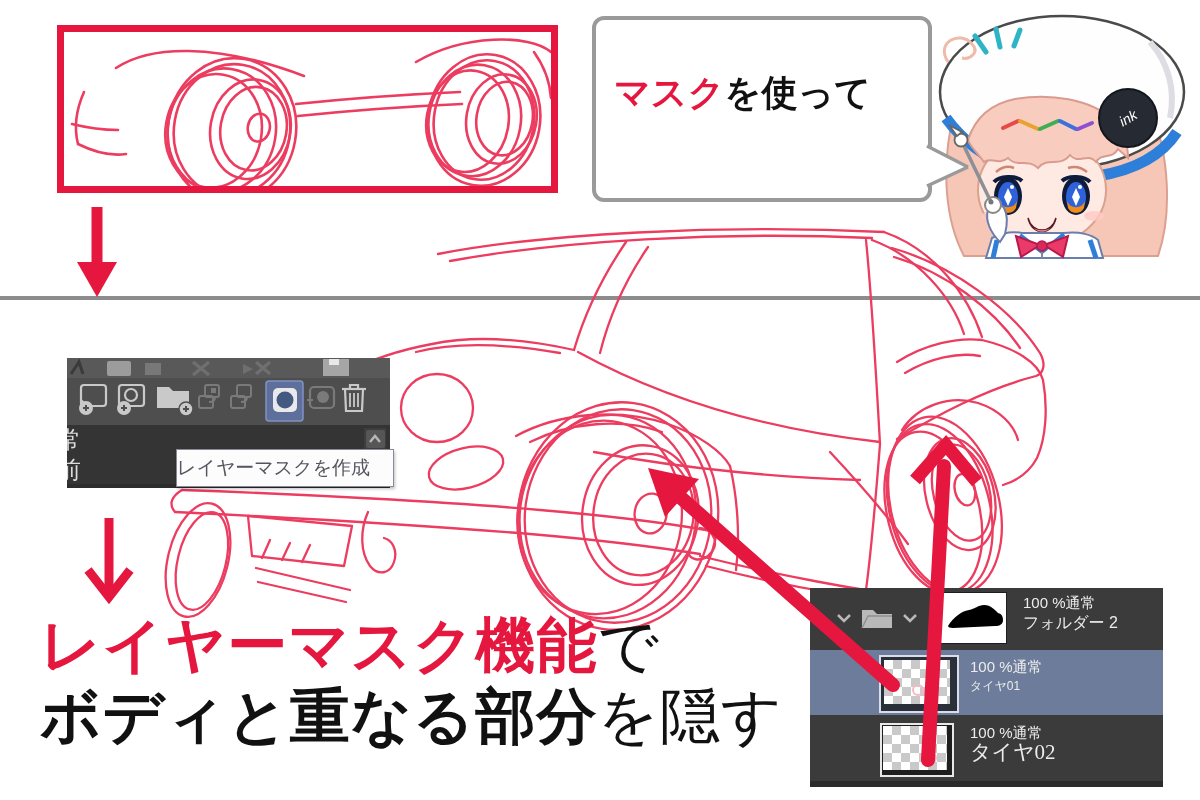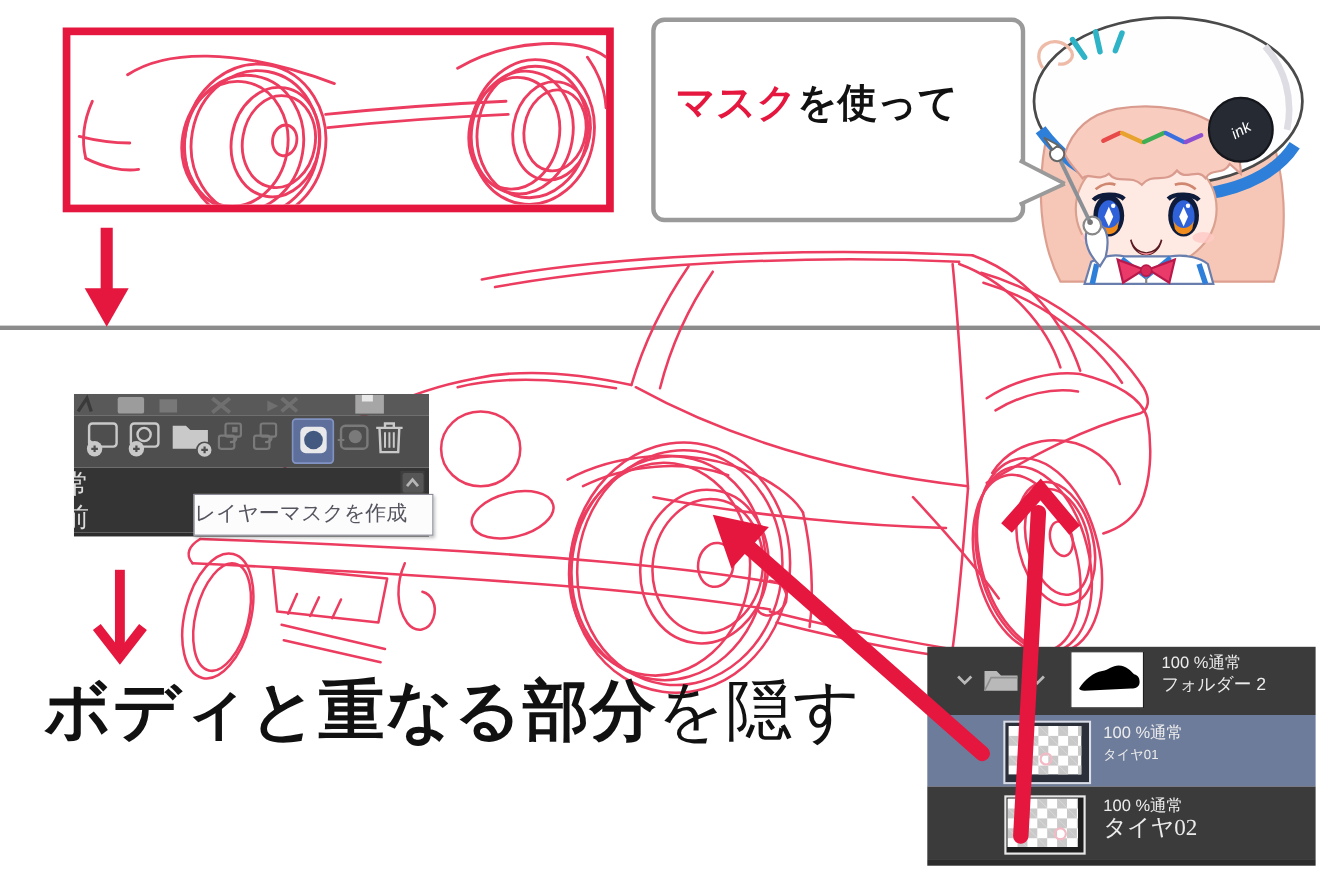--- a/index.html
+++ b/index.html
@@ -47,21 +47,21 @@
   
   .caption{
     left:40px;top:610px;z-index:5;white-space:nowrap;
     font-size:60px;line-height:71px;color:#111111;letter-spacing:1px;
   }
   .caption .bold{font-weight:800;}
   .caption .hl{color:#e5173f;font-weight:800;}
 
   
   .layers-panel{left:810px;top:588px;width:353px;height:199px;z-index:5;
-    font-size:15px;color:#ececec;margin-left:33px;}
+    font-size:15px;color:#ececec;}
   .lp-row{position:relative;width:353px;}
   .lp-row.dark{background:#3b3b3b;}
   .lp-row.selected{background:#6e7c9b;}
   .lp-row .txt{position:absolute;line-height:18px;white-space:nowrap;}
   .checker{
     background-color:#ffffff;
     background-image:
       linear-gradient(45deg,#c9c9c9 25%,transparent 25%,transparent 75%,#c9c9c9 75%),
       linear-gradient(45deg,#c9c9c9 25%,transparent 25%,transparent 75%,#c9c9c9 75%);
     background-size:18px 18px;background-position:0 0,9px 9px;
@@ -356,20 +356,21 @@
 
     <rect x="297" y="70" width="22" height="56" fill="#3e3e3e"></rect>
     <rect x="299" y="72" width="19" height="18" rx="2" fill="#565656"></rect>
     <polyline points="303,84 308,78 313,84" fill="none" stroke="#b5b5b5" stroke-width="2.5"></polyline>
   </svg>
 </div>
 
 <div class="abs tooltip">レイヤーマスクを作成</div>
 
 <div class="abs caption">
+  <div><span class="hl">レイヤーマスク機能</span><span>で</span></div>
   <div><span class="bold">ボディと重なる部分</span><span>を隠す</span></div>
 </div>
 
 <div class="abs layers-panel">
 
   <div class="lp-row dark" style="height:62px;">
     <svg class="abs" style="left:26px;top:25px;" width="16" height="10">
       <polyline points="2,2 8,8 14,2" fill="none" stroke="#b9b9b9" stroke-width="2.5"></polyline>
     </svg>
     <svg class="abs" style="left:50px;top:14px;" width="34" height="28">

